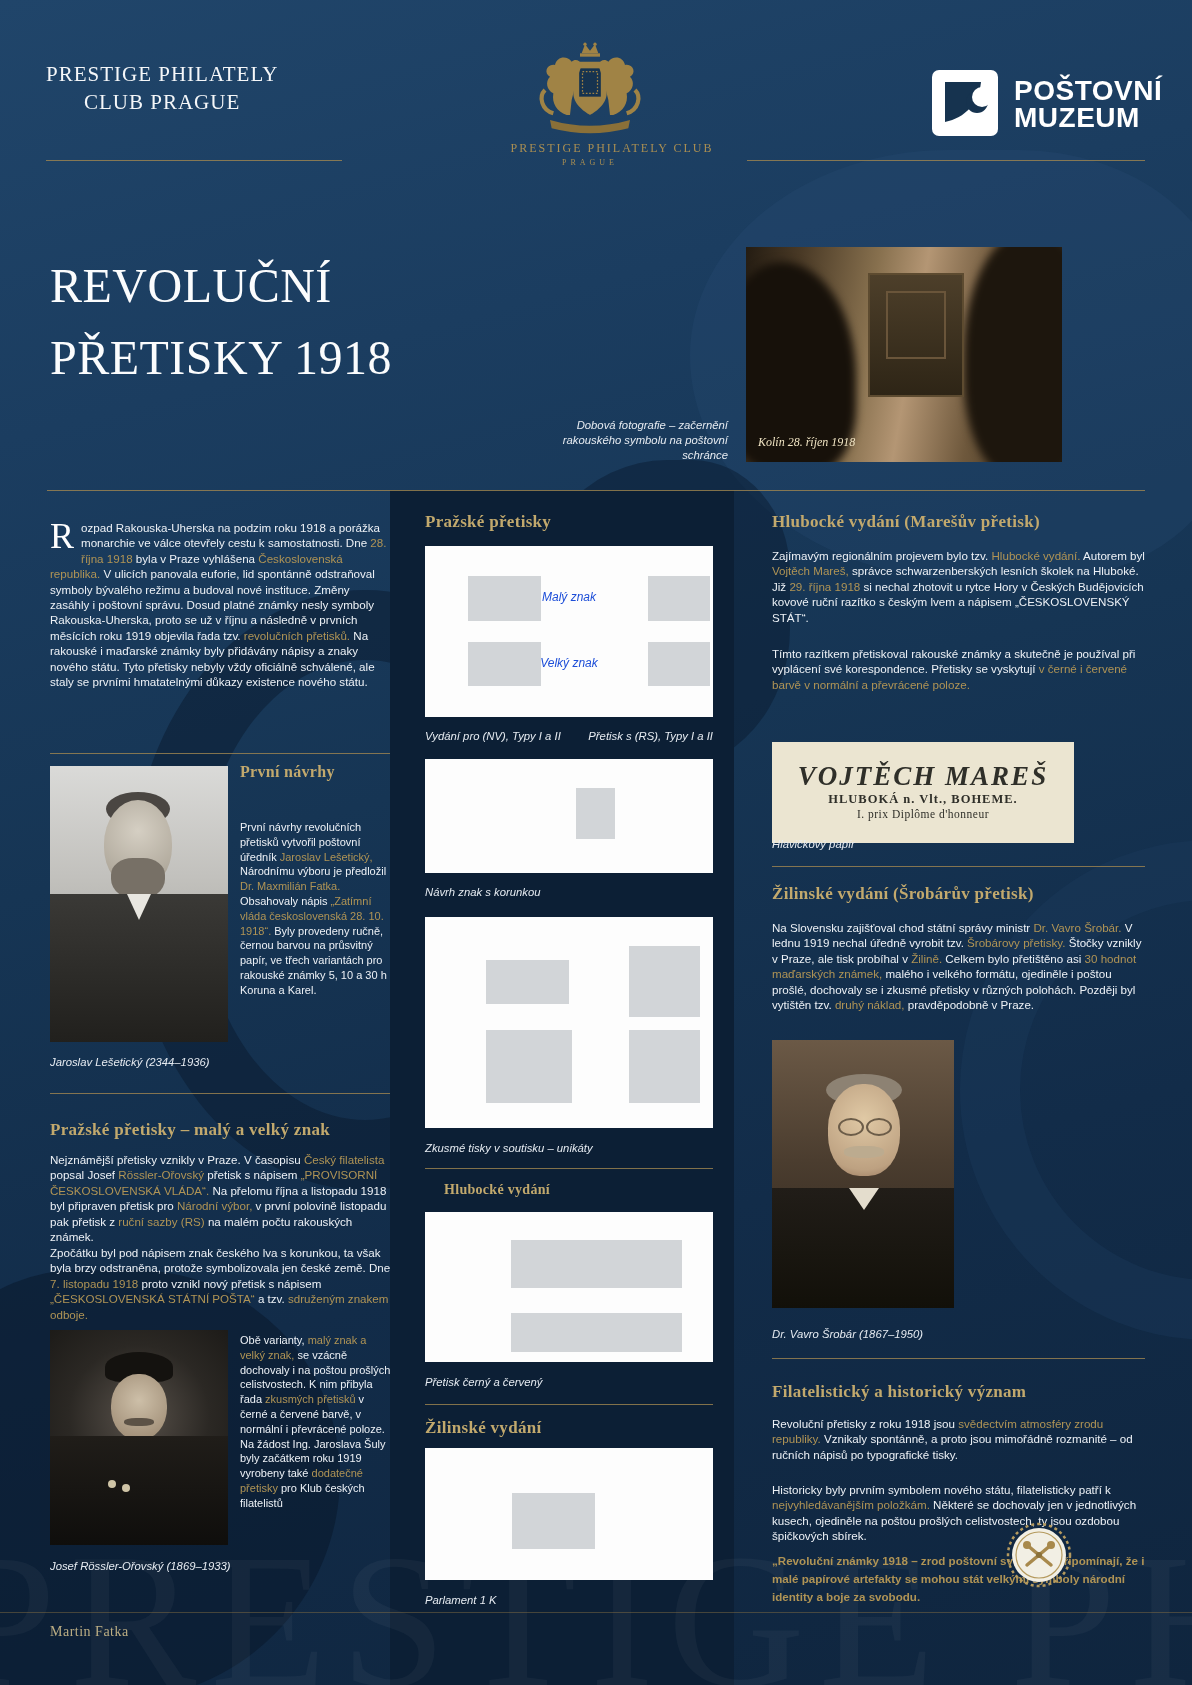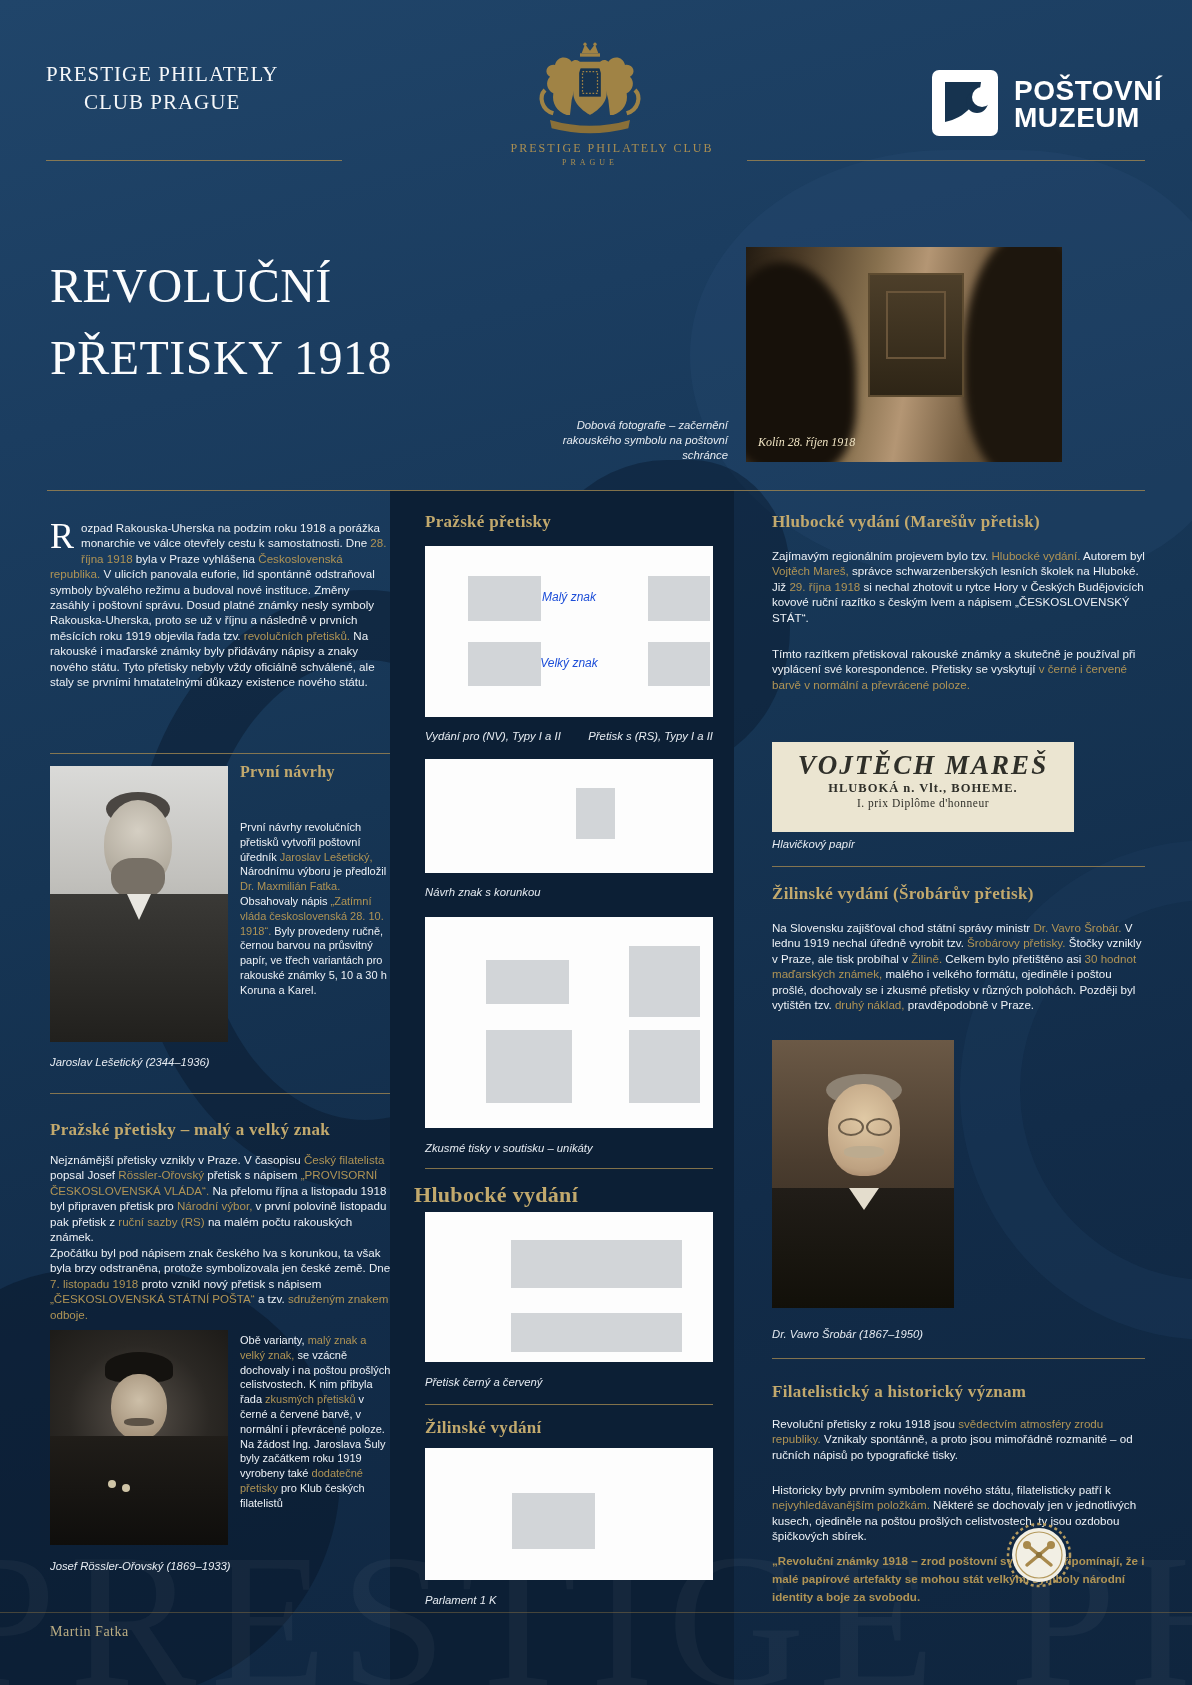--- a/index.html
+++ b/index.html
@@ -154,41 +154,41 @@
 
   <div class="wbox" style="left:425px;top:917px;width:288px;height:211px;">
     <div class="ph" style="left:61px;top:43px;width:83px;height:44px;"></div>
     <div class="ph" style="left:204px;top:29px;width:71px;height:71px;"></div>
     <div class="ph" style="left:61px;top:113px;width:86px;height:73px;"></div>
     <div class="ph" style="left:204px;top:113px;width:71px;height:73px;"></div>
   </div>
   <div class="abs cap" style="left:425px;top:1142px;">Zkusmé tisky v soutisku – unikáty</div>
 
   <div class="rule" style="left:425px;top:1168px;width:288px;"></div>
-  <div class="abs hgold" style="left:414px;top:1182px;font-size:22px;text-align:right;">Hlubocké vydání</div>
+  <div class="abs hgold" style="left:444px;top:1182px;font-size:14px;text-align:right;">Hlubocké vydání</div>
 
   <div class="wbox" style="left:425px;top:1212px;width:288px;height:150px;">
     <div class="ph" style="left:86px;top:28px;width:171px;height:48px;"></div>
     <div class="ph" style="left:86px;top:101px;width:171px;height:39px;"></div>
   </div>
   <div class="abs cap" style="left:425px;top:1376px;">Přetisk černý a červený</div>
 
   <div class="rule" style="left:425px;top:1404px;width:288px;"></div>
   <div class="abs hgold" style="left:425px;top:1418px;font-size:17px;">Žilinské vydání</div>
 
   <div class="wbox" style="left:425px;top:1448px;width:288px;height:132px;">
     <div class="ph" style="left:87px;top:45px;width:83px;height:56px;"></div>
   </div>
   <div class="abs cap" style="left:425px;top:1594px;">Parlament 1 K</div>
 
   <div class="abs hgold" style="left:772px;top:512px;font-size:17px;">Hlubocké vydání (Marešův přetisk)</div>
   <div class="abs body" style="left:772px;top:548px;width:376px;"><span>Zajímavým regionálním projevem bylo tzv. </span><span class="gold">Hlubocké vydání.</span><span> Autorem byl </span><span class="gold">Vojtěch Mareš,</span><span> správce schwarzenberských lesních školek na Hluboké. Již </span><span class="gold">29. října 1918</span><span> si nechal zhotovit u rytce Hory v Českých Budějovicích kovové ruční razítko s českým lvem a nápisem „ČESKOSLOVENSKÝ STÁT“.</span></div>
   <div class="abs body" style="left:772px;top:646px;width:376px;"><span>Tímto razítkem přetiskoval rakouské známky a skutečně je používal při vyplácení své korespondence. Přetisky se vyskytují </span><span class="gold">v černé i červené barvě v normální a převrácené poloze.</span></div>
 
-  <div class="letterhead" style="left:772px;top:742px;width:302px;height:82px;padding-top:8px;">
+  <div class="letterhead" style="left:772px;top:742px;width:302px;height:82px;padding-top:19px;">
     <div class="lh-name">VOJTĚCH MAREŠ</div>
     <div class="lh-2">HLUBOKÁ n. Vlt., BOHEME.</div>
     <div class="lh-3">I. prix Diplôme d'honneur</div>
   </div>
   <div class="abs cap" style="left:772px;top:838px;">Hlavičkový papír</div>
 
   <div class="rule" style="left:772px;top:866px;width:373px;"></div>
   <div class="abs hgold" style="left:772px;top:884px;font-size:17px;">Žilinské vydání (Šrobárův přetisk)</div>
   <div class="abs body" style="left:772px;top:920px;width:376px;"><span>Na Slovensku zajišťoval chod státní správy ministr </span><span class="gold">Dr. Vavro Šrobár.</span><span> V lednu 1919 nechal úředně vyrobit tzv. </span><span class="gold">Šrobárovy přetisky.</span><span> Štočky vznikly v Praze, ale tisk probíhal v </span><span class="gold">Žilině.</span><span> Celkem bylo přetištěno asi </span><span class="gold">30 hodnot maďarských známek,</span><span> malého i velkého formátu, ojediněle i poštou prošlé, dochovaly se i zkusmé přetisky v různých polohách. Později byl vytištěn tzv. </span><span class="gold">druhý náklad,</span><span> pravděpodobně v Praze.</span></div>
 

